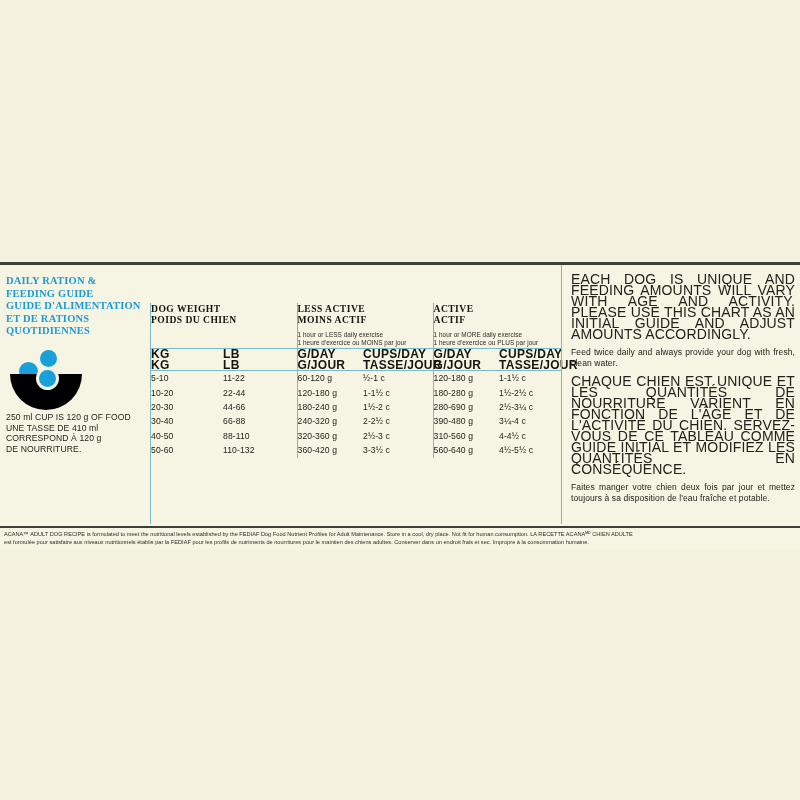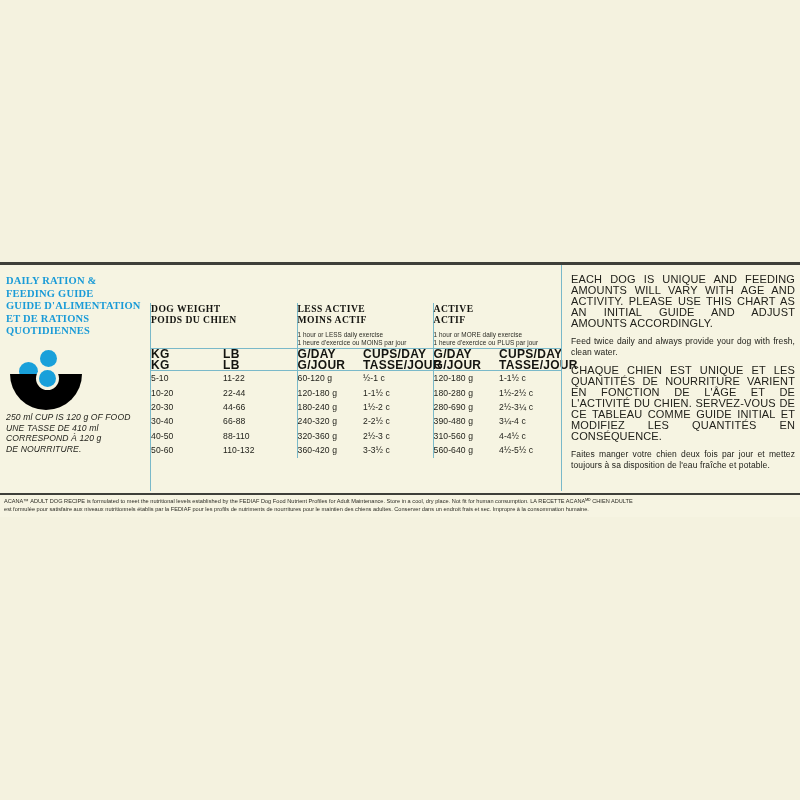--- a/index.html
+++ b/index.html
@@ -47,21 +47,20 @@
   }
   .bowl-icon .kb{position:absolute;border-radius:50%;background:#19a0da;}
   .kb1{width:17px;height:17px;left:32px;top:2px;}
   .kb2{width:19px;height:19px;left:11px;top:14px;}
   .kb3{width:17px;height:17px;left:31px;top:22px;
        box-shadow:0 0 0 3px #f6f4e2;}
 
   .cup-note{
     font-size:8.6px;line-height:10.6px;color:#25251f;
     letter-spacing:.1px;
-    font-style:italic;
   }
   .cup-note div{white-space:nowrap;}
 
   
   .col-table{
     flex:1 1 auto;
     border-left:1.5px solid #7ab9c9;
     padding:0;
     margin-top:38px;
   }
@@ -108,21 +107,21 @@
   .last-data td{padding-bottom:8px;}
 
   
   .col-notes{
     width:240px;flex:0 0 240px;
     border-left:1.5px solid #7ab9c9;
     padding:9px 6px 6px 9px;
     box-sizing:border-box;
   }
   .note-caps{
-    font-size:11px;line-height:11px;color:#22221c;
+    font-size:14px;line-height:11px;color:#22221c;
     text-transform:uppercase;text-align:justify;
     letter-spacing:.15px;margin:0 0 7px 0;
   }
   .note-plain{
     font-size:8.5px;line-height:11px;color:#22221c;
     text-align:justify;letter-spacing:.1px;margin:0 0 7px 0;
   }
   .note-plain.last,.note-caps.last{margin-bottom:14px;}
 
   

